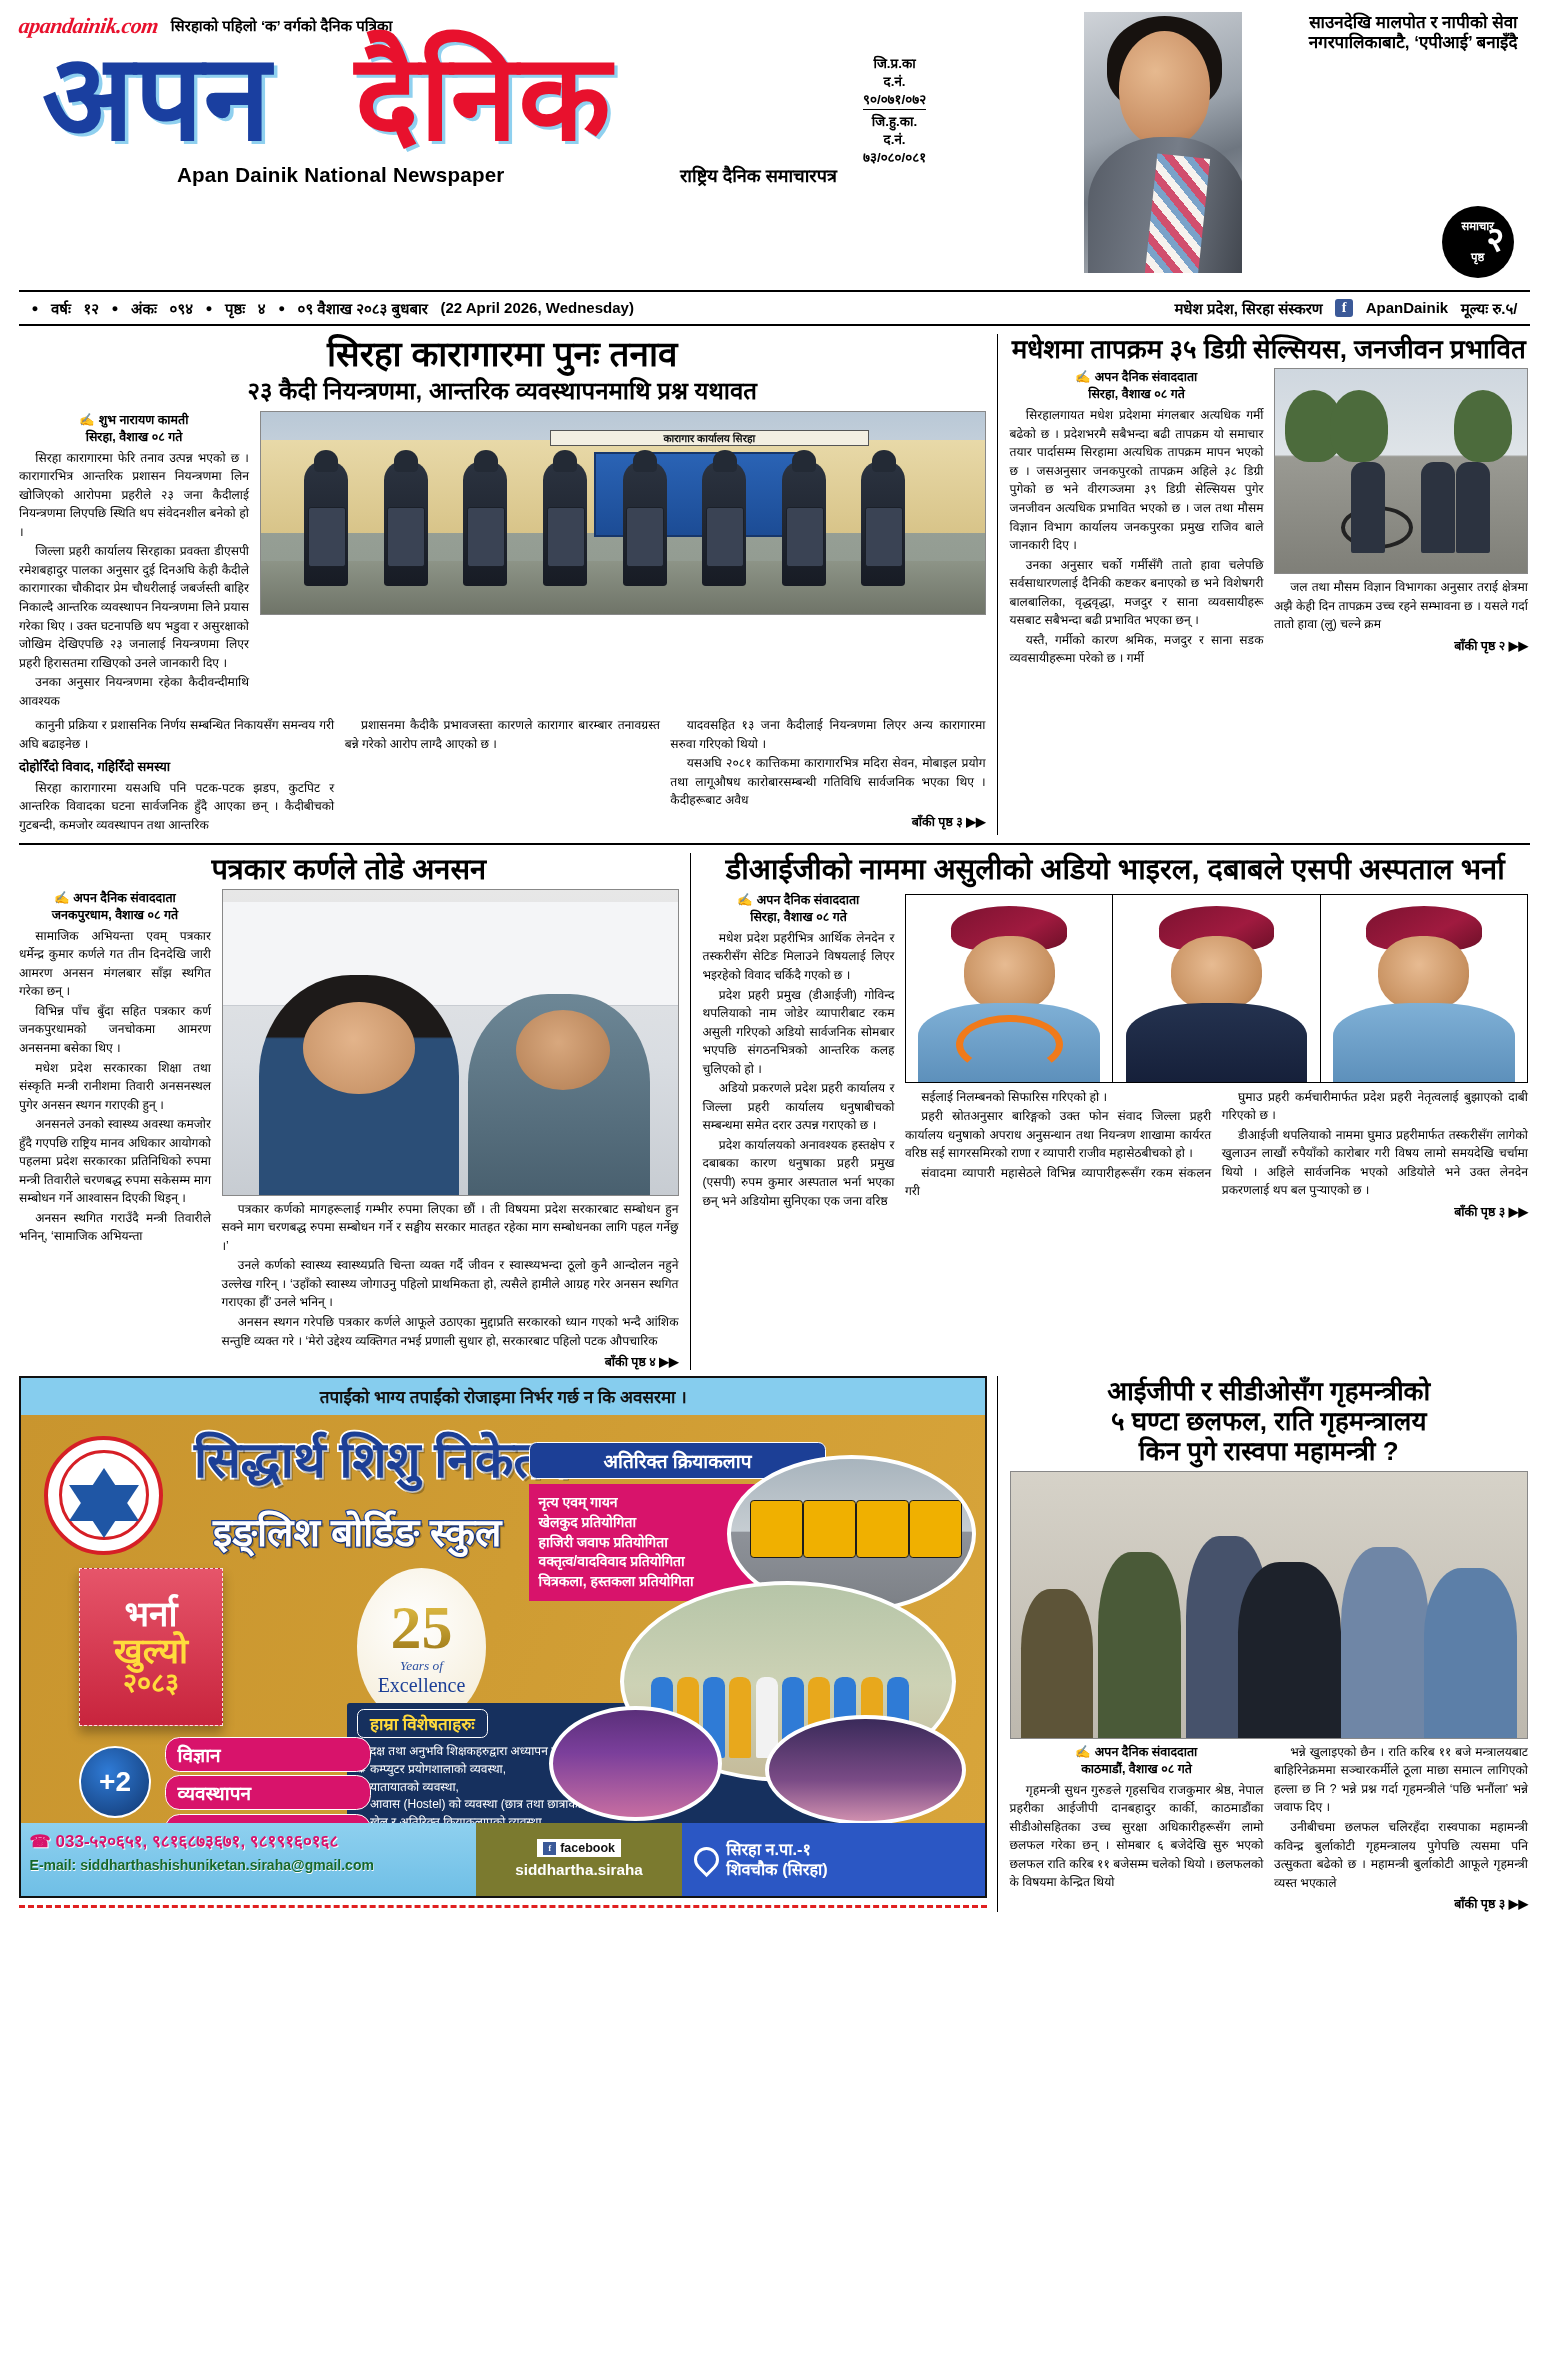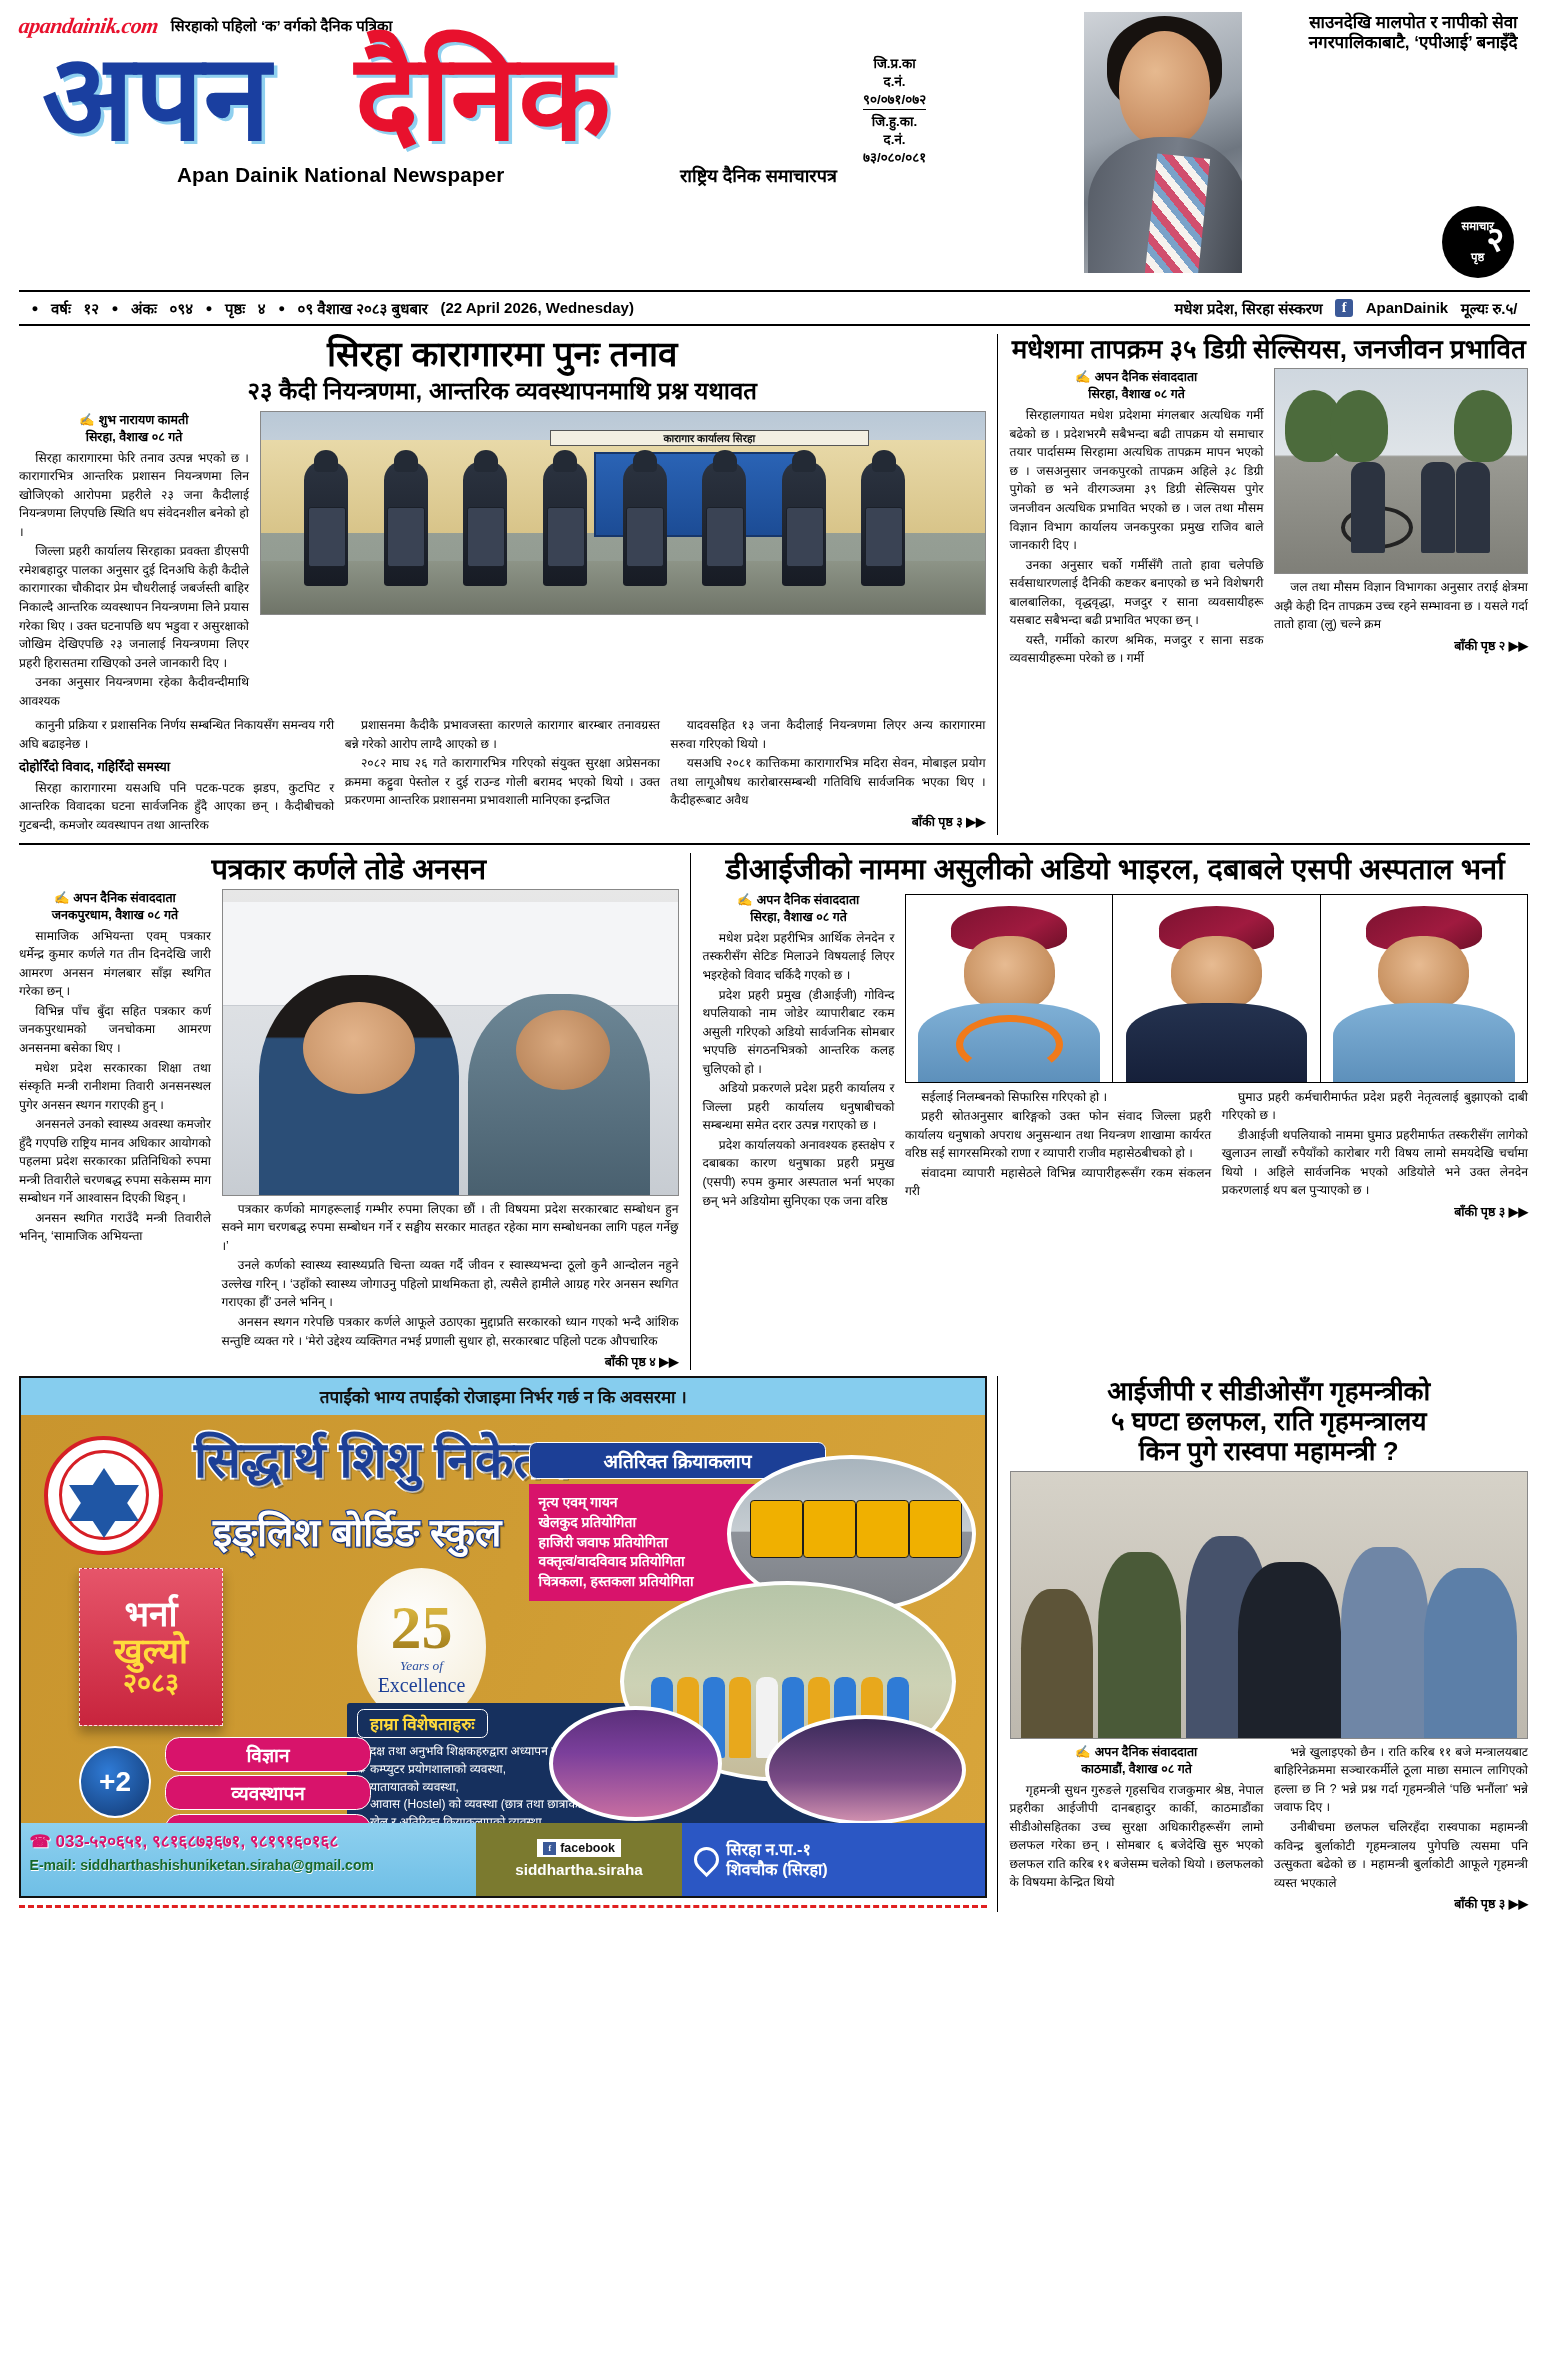--- a/index.html
+++ b/index.html
@@ -294,21 +294,21 @@
   .feat-head { display:inline-block; background:#16305e; border:1.9px solid #ffffff; border-radius: 6.7px;
                color:#ffd93b; font-size: 17px; font-weight:900; padding: 1.9px 12.5px; margin-bottom: 4.8px; }
   .feat-list { color:#fff; font-size: 12px; line-height: 1.48; }
   .feat-list div::before { content:'✹ '; color:#fff; }
 
   .plus2 { position:absolute; left: 58px; top: 331px; width: 72px; height: 72px; border-radius: 50%;
            background: radial-gradient(circle at 40% 35%, #2f7bd6, #11366f);
            color:#fff; font-size: 28px; font-weight: 900; display:flex; align-items:center; justify-content:center;
            border: 2.9px solid #fff; }
   .subj { position:absolute; left: 144px; width: 206px; background:#d8136b; color:#fff;
-          font-size: 19px; font-weight: 900; padding: 3.8px 11.5px; border-radius: 14.4px; border: 1.9px solid #fff; text-align: center; }
+          font-size: 19px; font-weight: 900; padding: 3.8px 11.5px; border-radius: 14.4px; border: 1.9px solid #fff; }
 
   .ad-photos { position:absolute; right: 0; top: 37px; width: 508px; height: 364px; }
   .ad-photos .circ { position:absolute; border-radius: 50%; border: 4.8px solid #fff; overflow:hidden; }
   .c-bus { right: 9.6px; top: 2.9px; width: 249px; height: 158px;
            background: linear-gradient(180deg,#a8b4bd 0%,#c6cdd2 48%,#8e9299 49%,#7c8086 100%); }
   .c-bus .b { position:absolute; bottom: 34%; width: 53px; height: 58px; background:#f0b000; border: 1.9px solid #1c1c1c; border-radius: 3.8px; }
   .c-group { right: 29px; top: 129px; width: 336px; height: 201px; border-radius: 12.5px;
              background: linear-gradient(180deg,#b6c5a8 0%,#cdd2b5 52%,#c5bb9a 100%); }
   .c-group .kid { position:absolute; bottom: 10%; width: 22px; height: 81px; border-radius: 8.6px 8.6px 1.9px 1.9px; }
   .c-event { left: 72px; bottom: -4.8px; width: 173px; height: 115px; border-radius: 12.5px;
@@ -434,21 +434,20 @@
         <div>
           <div class="body-txt">
             <p>कानुनी प्रक्रिया र प्रशासनिक निर्णय सम्बन्धित निकायसँग समन्वय गरी अघि बढाइनेछ ।</p>
             <div class="subhead">दोहोरिँदो विवाद, गहिरिँदो समस्या</div>
             <p>सिरहा कारागारमा यसअघि पनि पटक-पटक झडप, कुटपिट र आन्तरिक विवादका घटना सार्वजनिक हुँदै आएका छन् । कैदीबीचको गुटबन्दी, कमजोर व्यवस्थापन तथा आन्तरिक</p>
           </div>
         </div>
         <div>
           <div class="body-txt">
             <p>प्रशासनमा कैदीकै प्रभावजस्ता कारणले कारागार बारम्बार तनावग्रस्त बन्ने गरेको आरोप लाग्दै आएको छ ।</p>
-            <p>२०८२ माघ २६ गते कारागारभित्र गरिएको संयुक्त सुरक्षा अप्रेसनका क्रममा कट्टुवा पेस्तोल र दुई राउन्ड गोली बरामद भएको थियो । उक्त प्रकरणमा आन्तरिक प्रशासनमा प्रभावशाली मानिएका इन्द्रजित</p>
           </div>
         </div>
         <div>
           <div class="body-txt">
             <p>यादवसहित १३ जना कैदीलाई नियन्त्रणमा लिएर अन्य कारागारमा सरुवा गरिएको थियो ।</p>
             <p>यसअघि २०८१ कात्तिकमा कारागारभित्र मदिरा सेवन, मोबाइल प्रयोग तथा लागूऔषध कारोबारसम्बन्धी गतिविधि सार्वजनिक भएका थिए । कैदीहरूबाट अवैध</p>
           </div>
           <div class="jump">बाँकी पृष्ठ ३ ▶▶</div>
         </div>
       </div>

